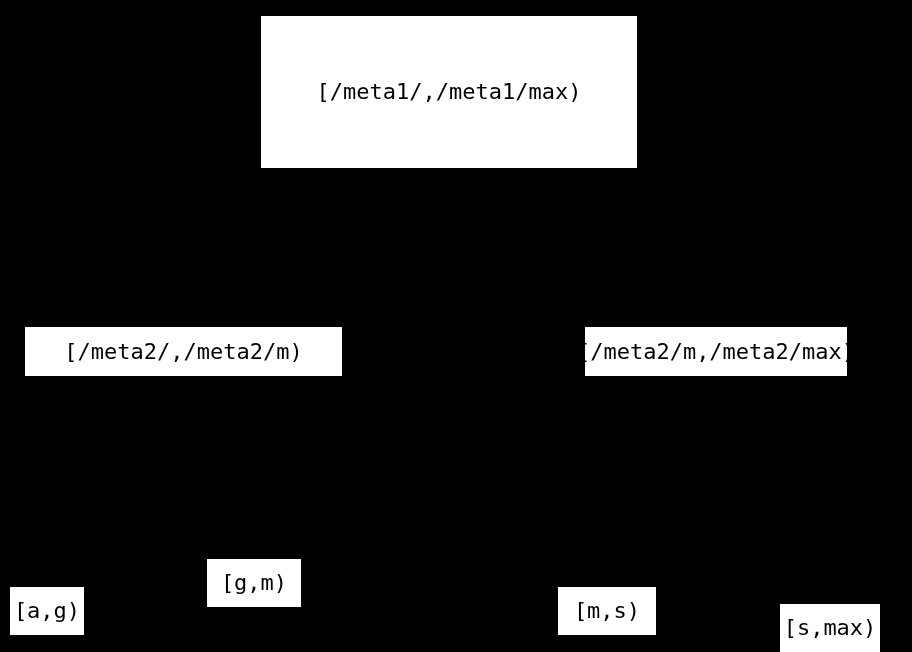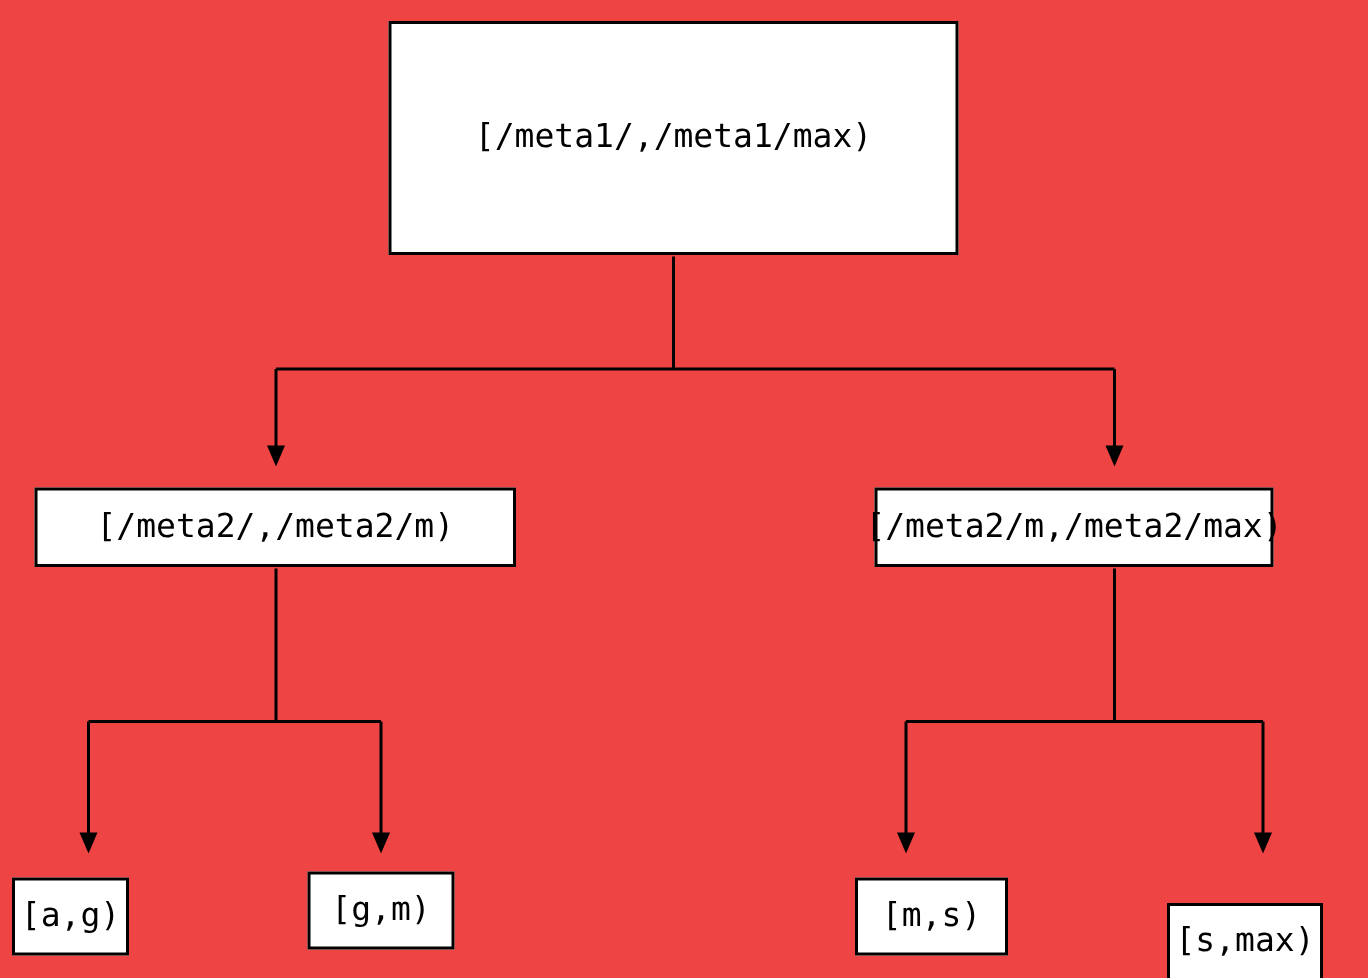--- a/index.html
+++ b/index.html
@@ -4,21 +4,21 @@
 <style>
   html, body {
     margin: 0;
     padding: 0;
     background: #ffffff;
   }
   .canvas {
     position: relative;
     width: 912px;
     height: 652px;
-    background: #ef4444;
+    background: #000000;
     font-family: "DejaVu Sans Mono", "Liberation Mono", monospace;
     overflow: hidden;
   }
   .edges-layer {
     position: absolute;
     left: 0;
     top: 0;
     width: 912px;
     height: 652px;
   }
@@ -32,22 +32,22 @@
     align-items: center;
     justify-content: center;
     font-size: 22px;
     line-height: 1;
     white-space: nowrap;
   }
   .node-root      { left: 259px; top: 14px;  width: 380px; height: 156px; }
   .node-left      { left: 23px;  top: 325px; width: 321px; height: 53px; }
   .node-right     { left: 583px; top: 325px; width: 266px; height: 53px; }
   .node-leaf-ag   { left: 8px;   top: 585px; width: 78px; height: 52px; }
-  .node-leaf-gm   { left: 205px; top: 581px; width: 98px;  height: 52px; }
-  .node-leaf-ms   { left: 570px; top: 585px; width: 102px; height: 52px; }
+  .node-leaf-gm   { left: 205px; top: 557px; width: 98px;  height: 52px; }
+  .node-leaf-ms   { left: 556px; top: 585px; width: 102px; height: 52px; }
   .node-leaf-smax { left: 778px; top: 585px; width: 104px; height: 52px; margin-top: 17px; }
   .edge-line {
     fill: none;
     stroke: #000000;
     stroke-width: 2;
   }
   .arrowhead {
     fill: #000000;
     stroke: none;
   }

